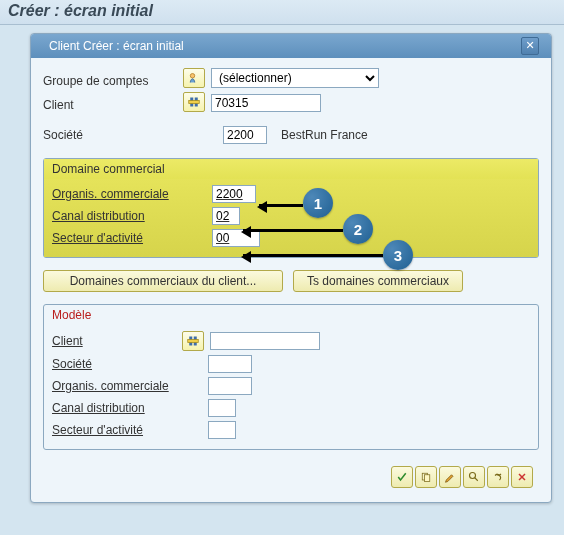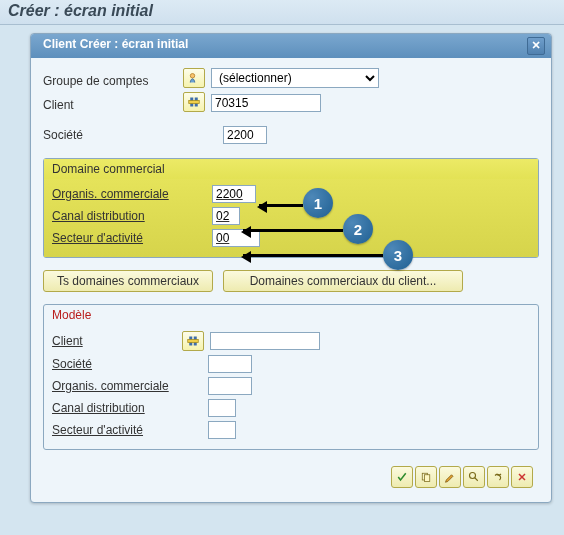--- a/index.html
+++ b/index.html
@@ -30,25 +30,24 @@
     background: #eef5fa;
     border: 1px solid #8ba8c0;
     border-radius: 4px;
     box-shadow: 0 1px 3px rgba(0,0,0,0.2);
     overflow: hidden;
   }
   .dialog-header {
     background: linear-gradient(#7aa7cf, #5d8fbc);
     color: #fff;
     font-size: 12px;
-    padding: 3px 6px;
-    display: flex;
-    align-items: flex-start;
+    padding: 3px 12px;
+    display: flex;
+    align-items: center;
     justify-content: space-between;
-    font-weight: bold;
   }
   .dialog-header .left {
     display: flex;
     align-items: center;
     gap: 6px;
   }
   .dialog-header .close {
     width: 16px; height: 16px;
     background: linear-gradient(#6f9ecb, #5081af);
     border: 1px solid #3f6b95;
@@ -258,20 +257,21 @@
               <rect x="9" y="2" width="4" height="12" fill="#3f6eaa"></rect>
               <rect x="1" y="6" width="14" height="4" fill="#f0cf4a" stroke="#a38a1c"></rect>
             </svg>
         </span>
         <input type="text" style="width: 110px;" value="70315">
       </div>
 
       <div class="society-row">
         <span class="label">Société</span>
         <input type="text" style="width: 44px;" value="2200">
+        <span class="society-name">BestRun France</span>
       </div>
 
       <div class="group-box hl-group" style="position:relative;">
         <div class="group-title">Domaine commercial</div>
         <div class="group-content">
           <div class="field-line">
             <span class="flabel">Organis. commerciale</span>
             <input class="hl-input" type="text" style="width: 44px;" value="2200">
           </div>
           <div class="field-line">
@@ -279,25 +279,25 @@
             <input class="hl-input" type="text" style="width: 28px;" value="02">
           </div>
           <div class="field-line">
             <span class="flabel">Secteur d'activité</span>
             <input class="hl-input" type="text" style="width: 48px;" value="00">
           </div>
         </div>
       </div>
 
       <div class="button-row">
+        <div class="sap-button wide">
+            <span>Domaines commerciaux du client...</span>
+          </div>
         <div class="sap-button" style="min-width:170px;">
             <span>Ts domaines commerciaux</span>
-          </div>
-        <div class="sap-button wide">
-            <span>Domaines commerciaux du client...</span>
           </div>
       </div>
 
       <div class="group-box model-box">
         <div class="group-title">Modèle</div>
         <div class="group-content">
           <div class="field-line">
             <span class="flabel">Client</span>
             <span class="sap-icon-btn">
               <svg viewBox="0 0 16 16">

